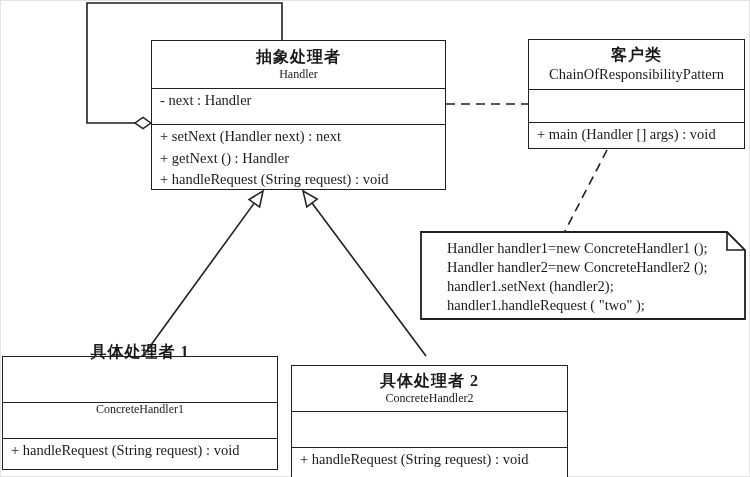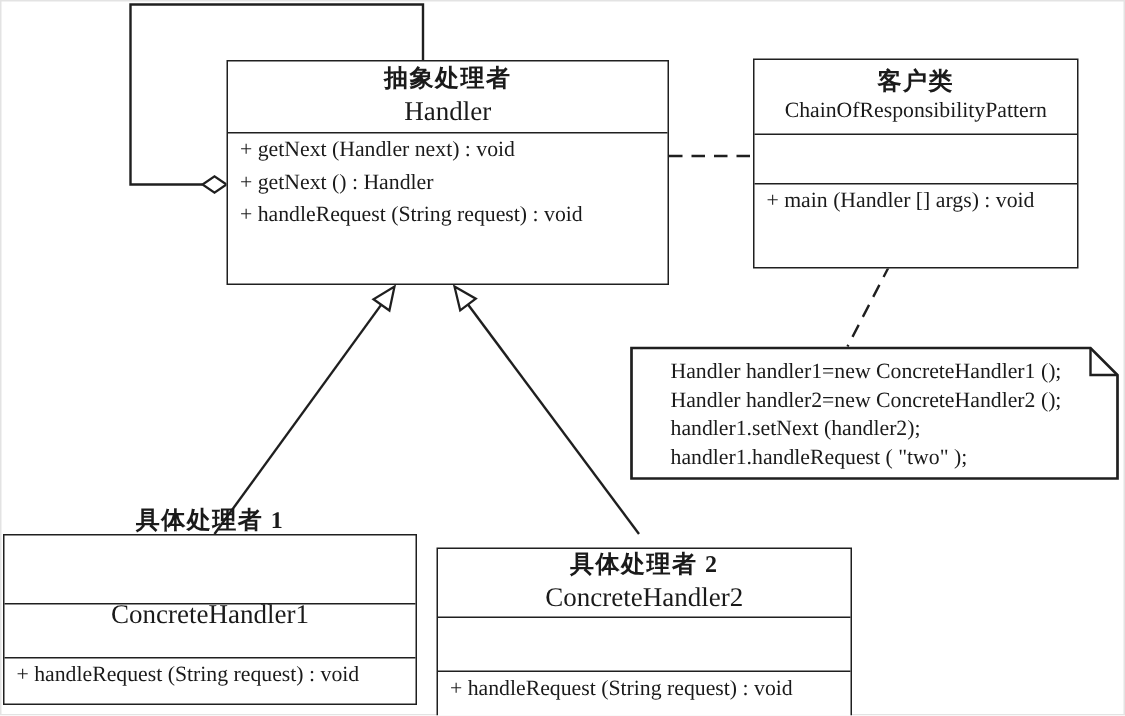--- a/index.html
+++ b/index.html
@@ -17,21 +17,21 @@
   .cls{
     position:absolute;background:#ffffff;border:1.7px solid #1f1f1f;
     box-sizing:border-box;display:flex;flex-direction:column;
   }
   .cls .hd{
     border-bottom:1.6px solid #1f1f1f;display:flex;flex-direction:column;
     align-items:center;justify-content:center;text-align:center;line-height:1.25;
     box-sizing:border-box;flex:0 0 auto;
   }
   .cls .cn{font-weight:bold;font-size:16px;letter-spacing:1px;}
-  .cls .en{font-size:18px;}
+  .cls .en{font-size:12px;}
   .cls .sec{box-sizing:border-box;flex:0 0 auto;}
   .cls .sec + .sec{border-top:1.6px solid #1f1f1f;}
   .cls .m{
     font-size:14.5px;padding:2px 4px 0 8px;white-space:nowrap;line-height:1.35;
   }
   .note-text{
     position:absolute;box-sizing:border-box;padding:7px 6px 0 10px;
     font-size:14.5px;line-height:19px;white-space:nowrap;margin-left:16px;
   }
 </style>
@@ -58,28 +58,31 @@
 
     <path class="notebg" d="M421,232 H727 L745,250 V319 H421 Z"></path>
     <path class="ln" d="M727,232 V250 H745"></path>
   </svg>
 
   <div class="cls" style="left:151px;top:40px;width:295px;height:150px;">
     <div class="hd" style="height:48px;">
       <div class="cn">抽象处理者</div>
       <div class="en">Handler</div>
     </div>
+    <div class="sec" style="height:35px;">
+      <div class="m">- next : Handler</div>
+    </div>
     <div class="sec" style="height:64px;">
-      <div class="m">+ getNext (Handler next) : void</div>
+      <div class="m">+ setNext (Handler next) : next</div>
       <div class="m">+ getNext () : Handler</div>
       <div class="m">+ handleRequest (String request) : void</div>
     </div>
   </div>
 
-  <div class="cls" style="left:502px;top:39px;width:217px;height:140px;">
+  <div class="cls" style="left:528px;top:39px;width:217px;height:110px;">
     <div class="hd" style="height:50px;">
       <div class="cn">客户类</div>
       <div class="en" style="font-size:14.5px;">ChainOfResponsibilityPattern</div>
     </div>
     <div class="sec" style="height:32px;"></div>
     <div class="sec" style="height:25px;">
       <div class="m">+ main (Handler [] args) : void</div>
     </div>
   </div>
 

